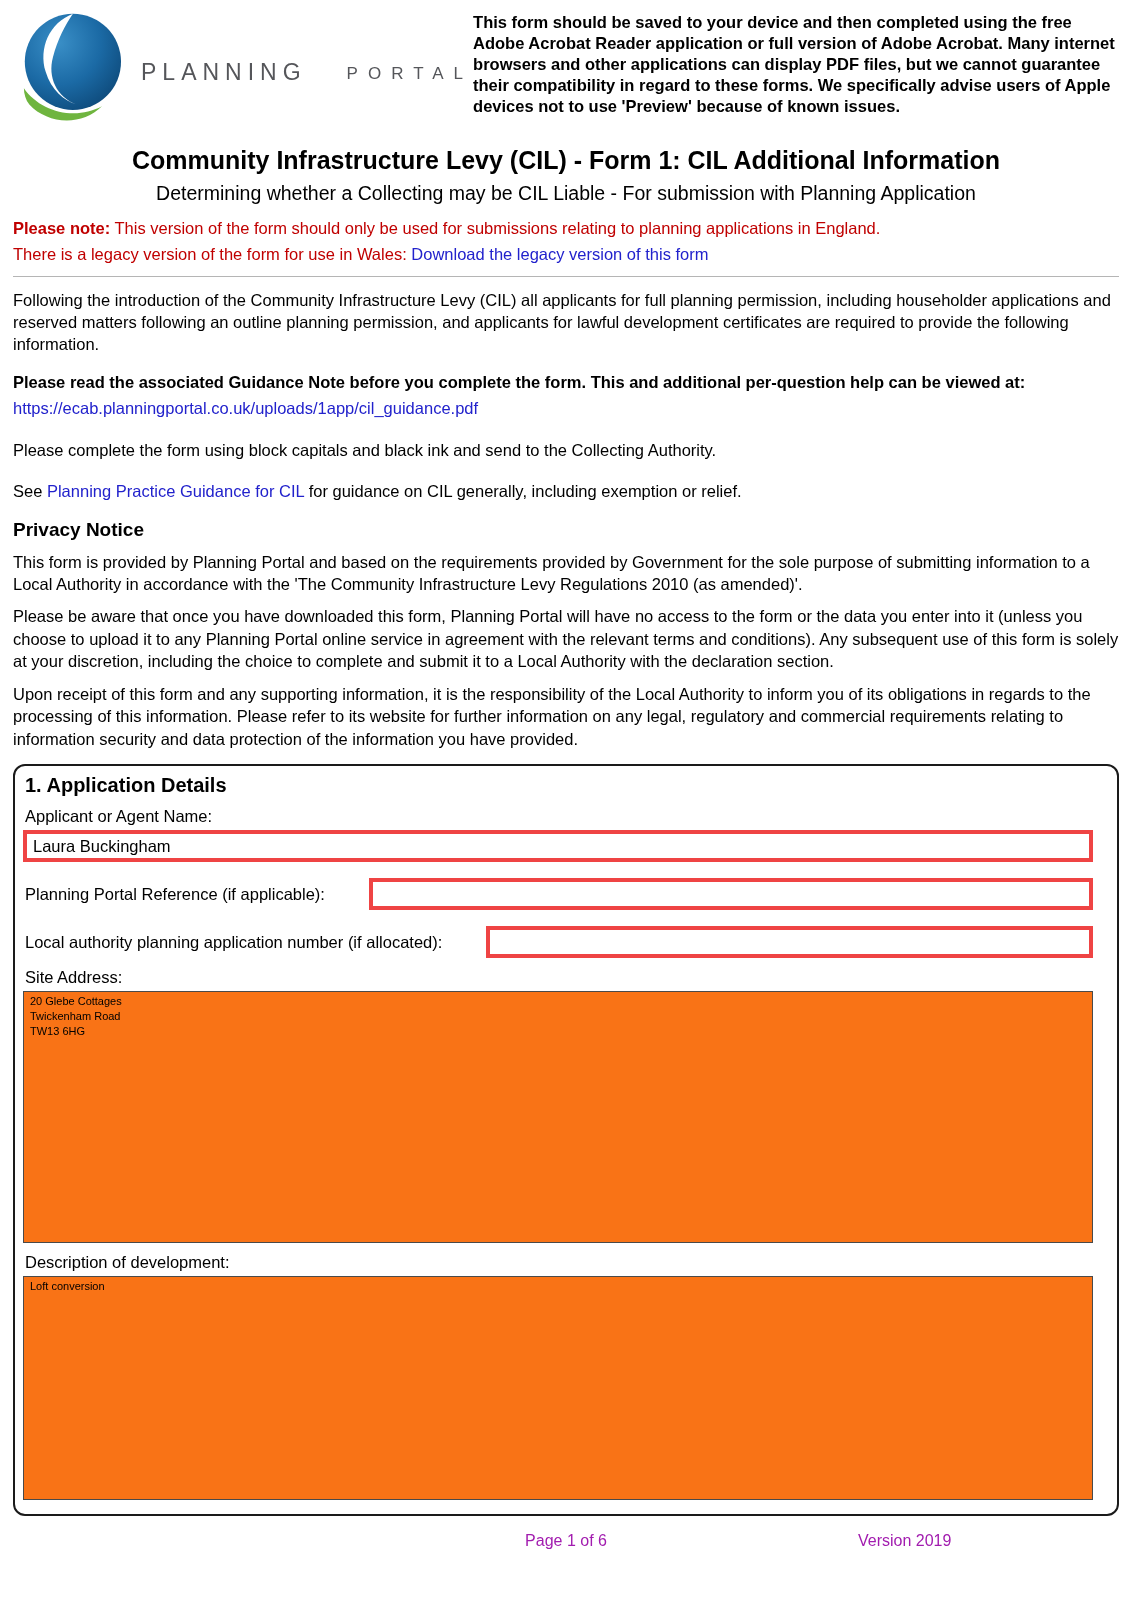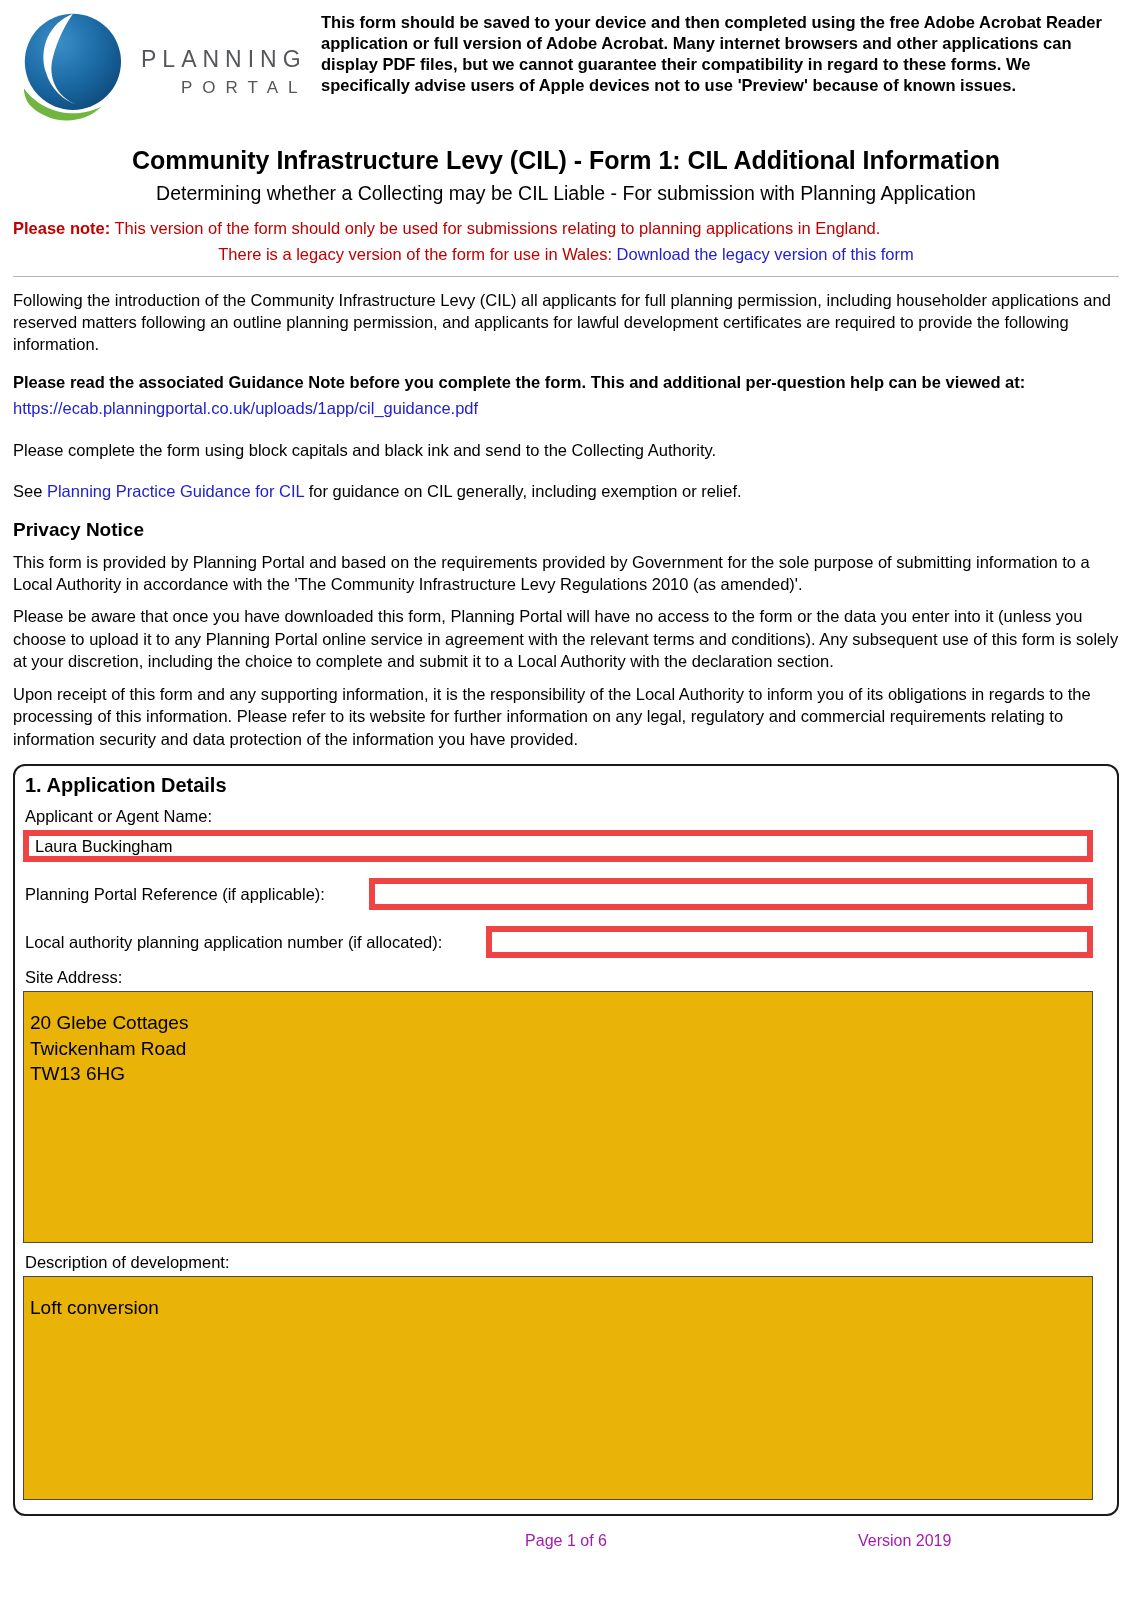--- a/index.html
+++ b/index.html
@@ -3,56 +3,56 @@
 <meta charset="utf-8">
 <style>
   html,body{margin:0;padding:0;}
   body{width:1132px;height:1600px;overflow:hidden;background:#ffffff;color:#000;
        font-family:"Liberation Sans", sans-serif;}
   .page{position:relative;width:1132px;height:1600px;box-sizing:border-box;padding:10px 13px 0;}
 
   
   .top{display:flex;align-items:flex-start;}
   .logo{flex:0 0 308px;display:flex;align-items:center;gap:10px;}
-  .logo-text{display:flex;flex-direction:column;margin-top:4px;}
+  .logo-text{display:flex;flex-direction:row;margin-top:4px;}
   .logo-l1{font-size:23px;letter-spacing:6px;color:#55565a;}
   .logo-l2{font-size:17px;letter-spacing:10px;color:#55565a;margin-top:5px;padding-left:40px;}
   .notice{font-weight:bold;font-size:16.5px;line-height:1.28;margin:2px 0 0;flex:1;}
 
   
   .title{font-size:25px;font-weight:bold;text-align:center;margin:16px 0 0;}
   .subtitle{font-size:19.5px;font-weight:normal;text-align:center;margin:7px 0 0;}
 
   
   .red-note{color:#c00000;font-size:16.5px;margin:12px 0 0;line-height:1.35;}
-  .red-note.wales{margin-top:4px;text-align:center;}
+  .red-note.wales{margin-top:4px;}
   .red-note strong{font-weight:bold;}
   .link{color:#2222cc;text-decoration:none;cursor:pointer;}
 
   .divider{border:none;border-top:1px solid #b5b5b5;margin:10px 0 0;}
 
   .body-text{font-size:16.5px;line-height:1.36;margin:12px 0 0;}
   .body-text.bold{font-weight:bold;margin-top:15px;}
   .body-text.link-line{margin-top:4px;}
   .body-text.spaced{margin-top:19px;}
   .body-text.tight{margin-top:10px;}
 
   .privacy-heading{font-size:19px;font-weight:bold;margin:16px 0 4px;}
 
   
   .section-box{border:2px solid #1a1a1a;border-radius:12px;margin-top:14px;padding:8px 24px 14px 8px;}
   .section-heading{font-size:20px;font-weight:bold;margin:0 0 2px 2px;}
   .field-label{display:block;font-size:16.5px;margin:10px 0 4px 2px;}
-  .text-input{width:100%;height:32px;border:6px solid #ef4444;background:#fff;
+  .text-input{width:100%;height:32px;border:4px solid #ef4444;background:#fff;
               font-family:inherit;font-size:16.5px;padding:2px 6px;box-sizing:border-box;}
   .field.inline{display:flex;align-items:center;margin-top:16px;gap:36px;}
   .field.inline .field-label{margin:0 8px 0 2px;white-space:nowrap;}
   .field.inline .text-input{flex:1;}
-  .area{display:block;width:100%;border:1px solid #4a4a4a;background:#eab308;resize:none;
-        font-family:inherit;font-size:19px;line-height:1.35;padding:18px 6px;box-sizing:border-box;}
+  .area{display:block;width:100%;border:1px solid #4a4a4a;background:#f97316;resize:none;
+        font-family:inherit;font-size:11px;line-height:1.35;padding:2px 6px;box-sizing:border-box;}
   .site-area{height:252px;}
   .desc-area{height:224px;}
 
   
   .page-footer{position:relative;margin-top:16px;height:16px;font-size:16px;color:#a21caf;}
   .page-num{position:absolute;left:50%;transform:translateX(-50%);}
   .version{position:absolute;left:845px;}
 </style>
 </head>
 <body>

